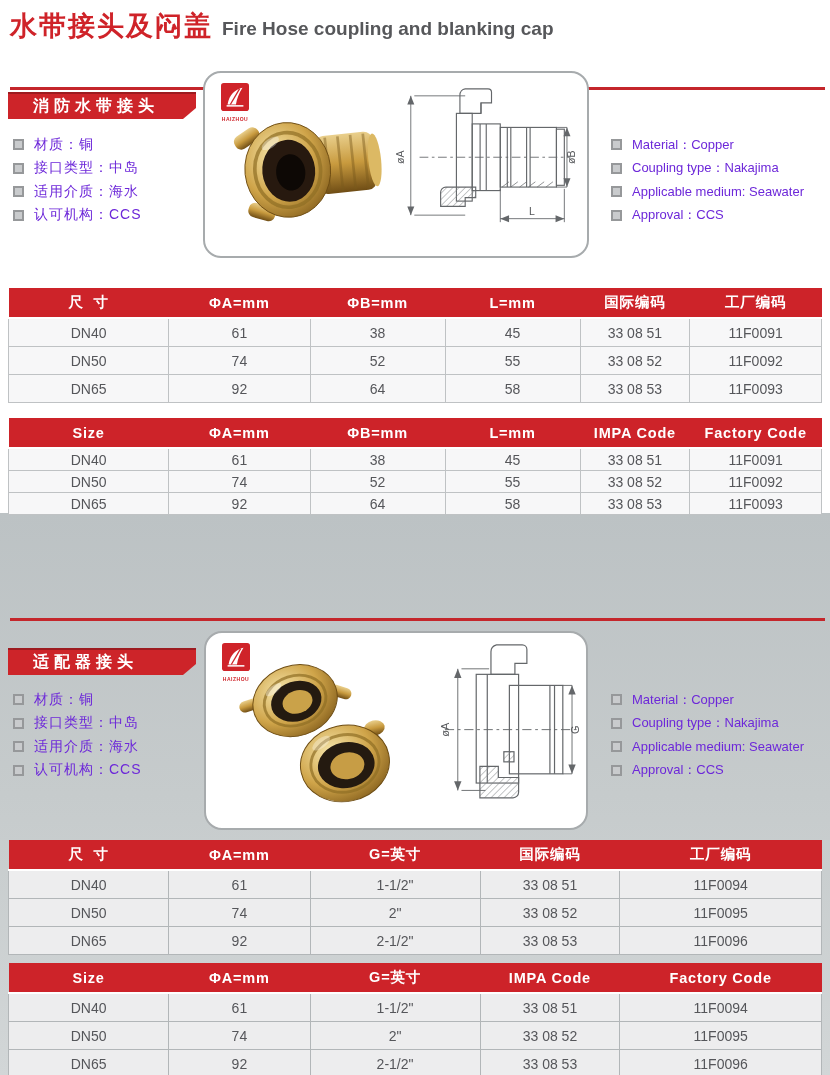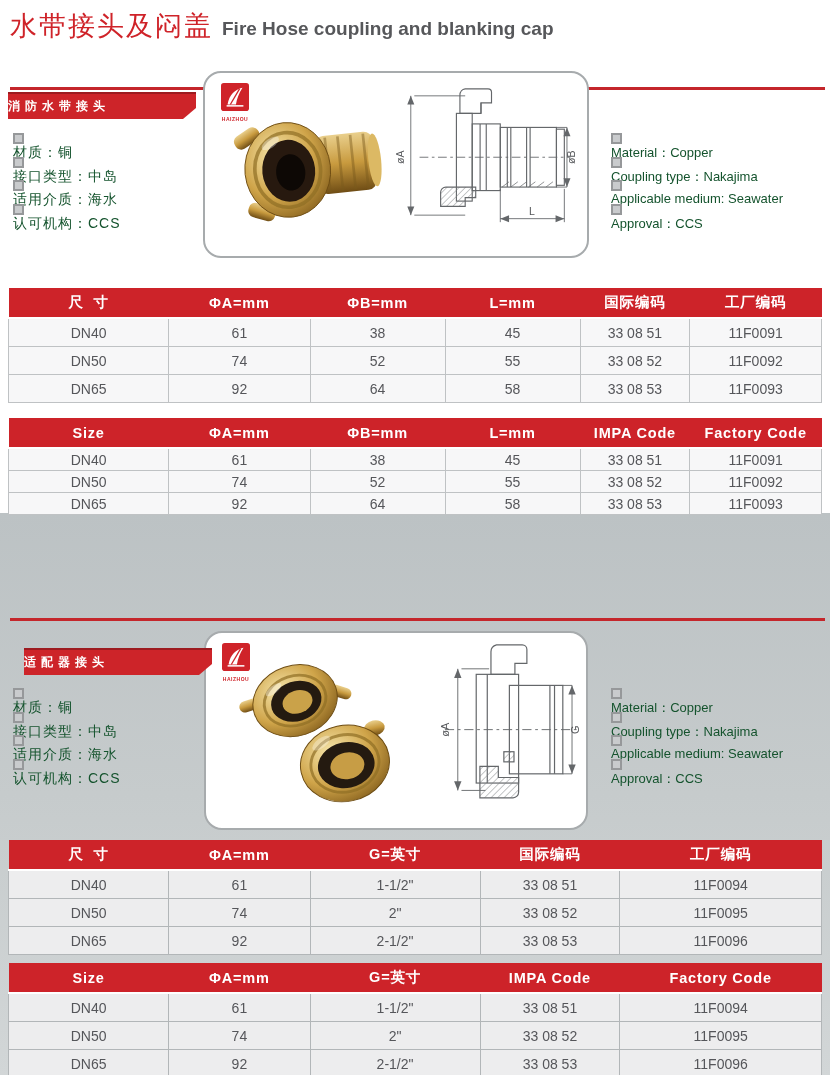--- a/index.html
+++ b/index.html
@@ -4,47 +4,47 @@
 <style>
   html,body { margin:0; padding:0; background:#ffffff; }
   .page { position:relative; width:830px; height:1075px; overflow:hidden; background:#ffffff;
           font-family:"Liberation Sans", sans-serif; }
 
   .gray-band { position:absolute; left:0; top:513px; width:830px; height:562px;
                background:linear-gradient(180deg,#bcc2c4 0%, #c6cbcc 50%, #d2d6d7 100%); z-index:0; }
 
   
   .title { position:absolute; left:10px; top:8px; z-index:3; white-space:nowrap; }
-  .title-zh { color:#cf2329; font-size:27px; font-weight:normal; letter-spacing:2px; }
+  .title-zh { color:#cf2329; font-size:27px; font-weight:bold; letter-spacing:2px; }
   .title-en { color:#56575a; font-size:19px; font-weight:bold; margin-left:9px;text-align:right; }
 
   
   .redline { position:absolute; left:10px; width:815px; height:3px; background:#c4262b; z-index:1; }
   #redline1 { top:87px; }
   #redline2 { top:618px; }
 
   
   .banner { position:absolute; height:27px; background:#cd2429; border-top:2px solid #9d1b20;
             box-sizing:border-box; color:#ffffff; font-weight:bold; display:flex; align-items:center;
             clip-path:polygon(0 0,100% 0,100% calc(100% - 11px),calc(100% - 13px) 100%,0 100%);
             z-index:3; white-space:nowrap; }
-  .banner-zh { font-size:12px; letter-spacing:5px; }
+  .banner-zh { font-size:16px; letter-spacing:5px; padding-left:25px; }
   .banner-en { font-size:16px; letter-spacing:0.5px; padding-left:28px; }
   #banner1-zh { left:8px;   top:92px;  width:188px; }
   #banner1-en { left:612px; top:92px;  width:214px; }
-  #banner2-zh { left:8px;   top:648px; width:188px;margin-left:16px; }
+  #banner2-zh { left:8px;   top:648px; width:188px; }
   #banner2-en { left:612px; top:648px; width:214px; }
 
   
   .specs { position:absolute; z-index:3; }
   #specs1-zh { left:13px;  top:133px; }
   #specs1-en { left:611px; top:133px; }
   #specs2-zh { left:13px;  top:688px; }
   #specs2-en { left:611px; top:688px; }
-  .spec-item { display:flex; height:23.5px; color:#14532d;flex-direction:column; }
+  .spec-item { display:flex; align-items:center; height:23.5px; color:#6d28d9; }
   .specs-zh .spec-item { font-size:14px; letter-spacing:1px; }
   .specs-en .spec-item { font-size:13px; }
   .bullet { width:11px; height:11px; background:#c9cbcd; border:2px solid #96989a;
             box-sizing:border-box; margin-right:10px; flex:none; }
 
   
   .panel { position:absolute; background:#ffffff; border:2px solid #a7abad; border-radius:18px;
            z-index:2; box-sizing:border-box; }
   #panel1 { left:203px; top:71px;  width:386px; height:187px; }
   #panel2 { left:204px; top:631px; width:384px; height:199px; }

